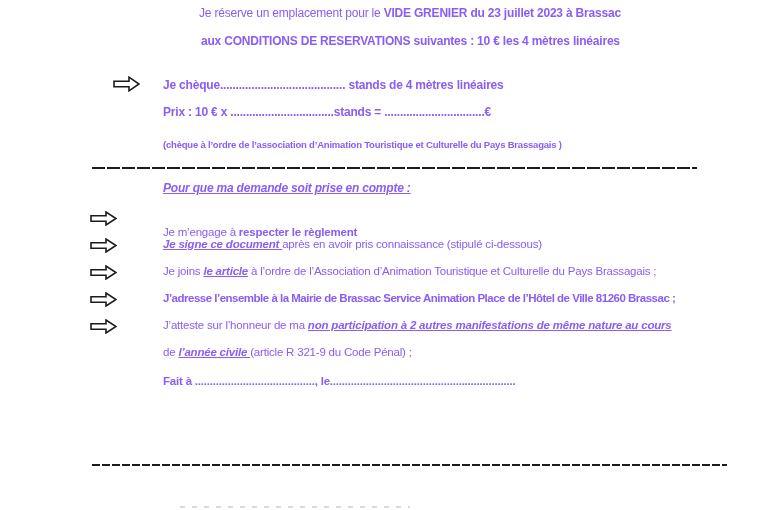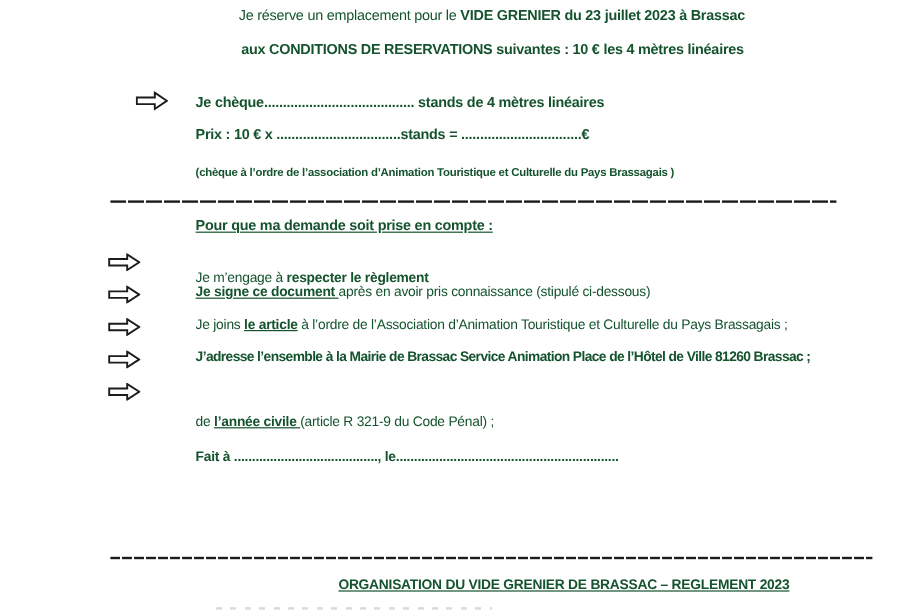--- a/index.html
+++ b/index.html
@@ -2,27 +2,27 @@
 <html><head>
 <meta charset="utf-8">
 <style>
   html,body{margin:0;padding:0;background:#ffffff;}
   .page{
     position:relative;
     width:765px;height:510px;
     background:#ffffff;
     overflow:hidden;
     font-family:"Liberation Sans", sans-serif;
-    color:#14532d;
+    color:#8b5cf6;
     letter-spacing:-0.2px;
   }
   .line{position:absolute;white-space:nowrap;font-size:11.5px;line-height:14px;}
   .intro{font-size:12px;}
   .b{font-weight:bold;}
-  .bu{font-weight:bold;text-decoration:underline;}
+  .bu{font-weight:bold;text-decoration:underline;font-style:italic;}
   .tight{letter-spacing:-0.5px;}
   .note{font-size:9.5px;font-weight:bold;text-align:center;}
   .footer-head{font-size:11.5px;font-weight:bold;text-decoration:underline;}
   .divider{
     position:absolute;height:2px;
     background:repeating-linear-gradient(90deg,#1c1c1c 0 13px, transparent 13px 15px);
   }
   .divider2{
     position:absolute;height:2px;
     background:repeating-linear-gradient(90deg,#1c1c1c 0 8px, transparent 8px 10px);
@@ -91,25 +91,27 @@
   <div class="line" style="left:163px;top:225px">
     <span>Je m’engage à </span><span class="b">respecter le règlement</span>
   </div>
   <div class="line" style="left:163px;top:237px">
     <span class="bu">Je signe ce document </span><span>après en avoir pris connaissance (stipulé ci-dessous)</span>
   </div>
   <div class="line" style="left:163px;top:264px">
     <span>Je joins </span><span class="bu">le article</span><span> à l’ordre de l’Association d’Animation Touristique et Culturelle du Pays Brassagais ;</span>
   </div>
   <div class="line b tight" style="left:163px;top:291px">J’adresse l’ensemble à la Mairie de Brassac Service Animation Place de l’Hôtel de Ville 81260 Brassac ;</div>
+  <div class="line" style="left:163px;top:318px">
+    <span>J’atteste sur l’honneur de ma </span><span class="bu">non participation à 2 autres manifestations de même nature au cours</span>
+  </div>
   <div class="line" style="left:163px;top:345px">
     <span>de </span><span class="bu">l’année civile </span><span>(article R 321-9 du Code Pénal) ;</span>
   </div>
 
   <div class="line b" style="left:163px;top:374px">
     <span>Fait à </span><span>........................................</span><span>,  le</span><span>..............................................................</span>
   </div>
 
   <div class="divider2" style="left:92px;top:464px;width:635px"></div>
-  <div class="line footer-head" style="left:282px;top:481px">ORGANISATION DU VIDE GRENIER DE BRASSAC – REGLEMENT 2023</div>
   <div class="cutoff" style="left:180px;top:506px;width:230px"></div>
 
 </div>
 
 </body></html>

